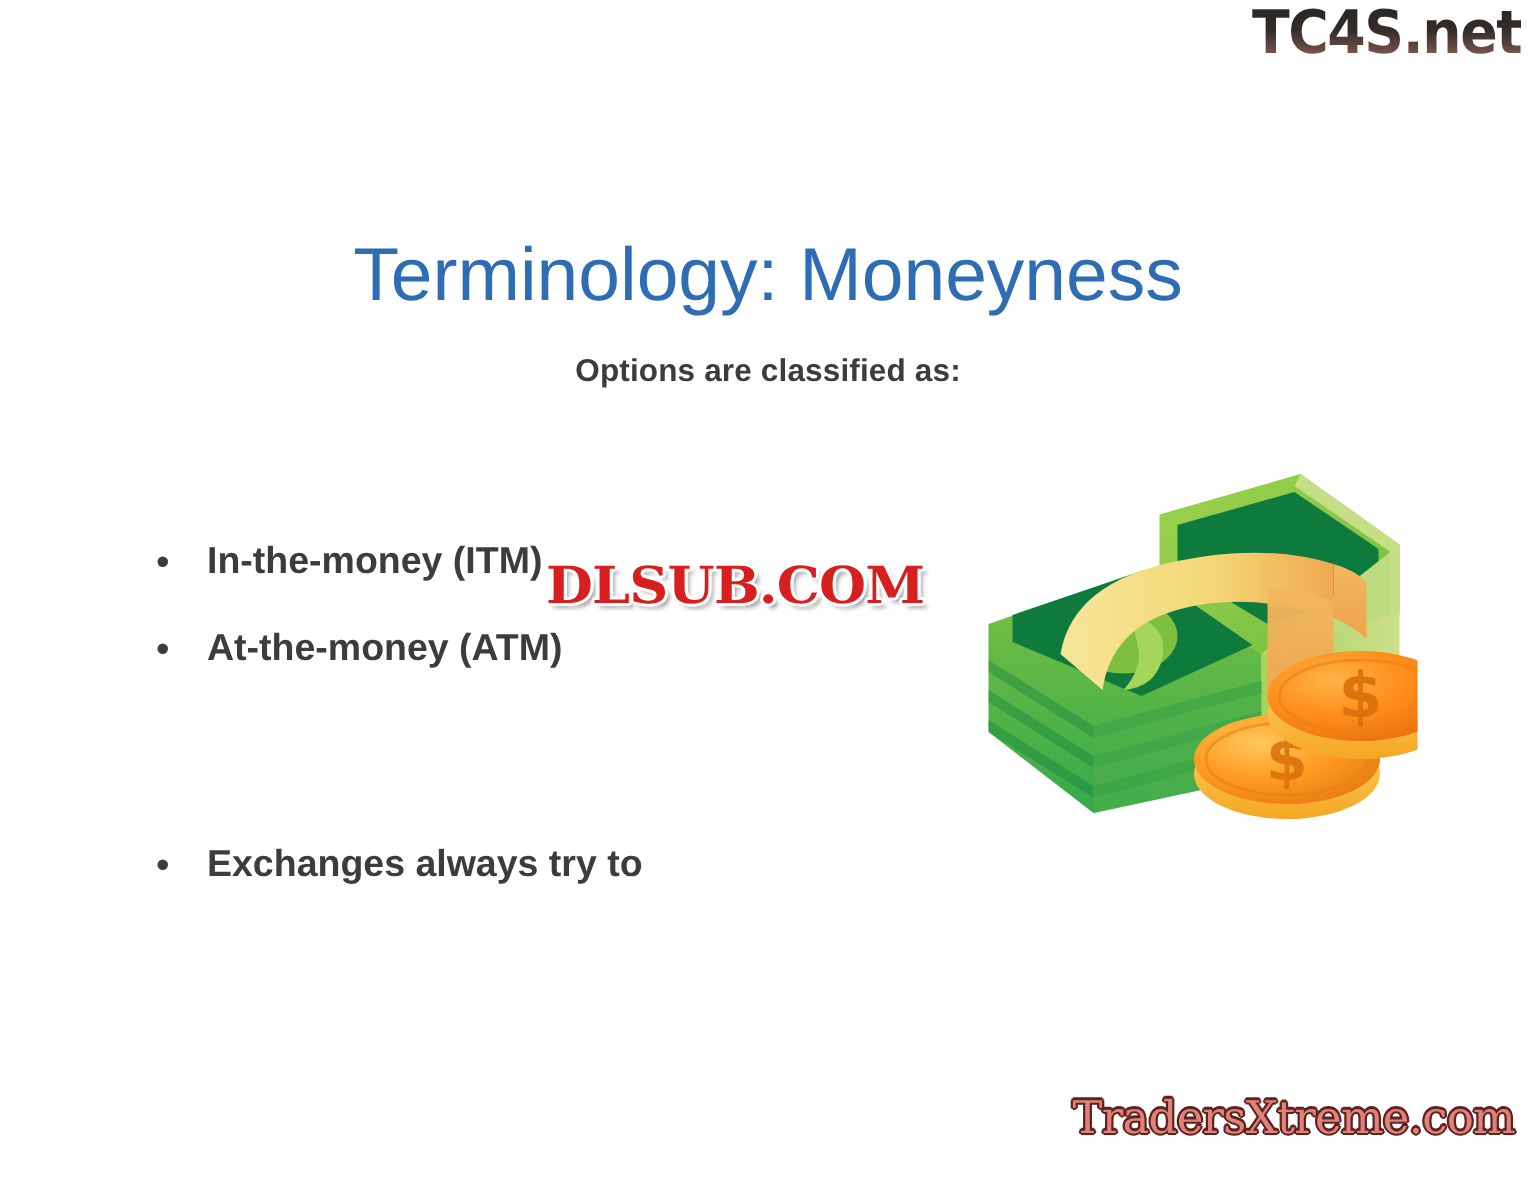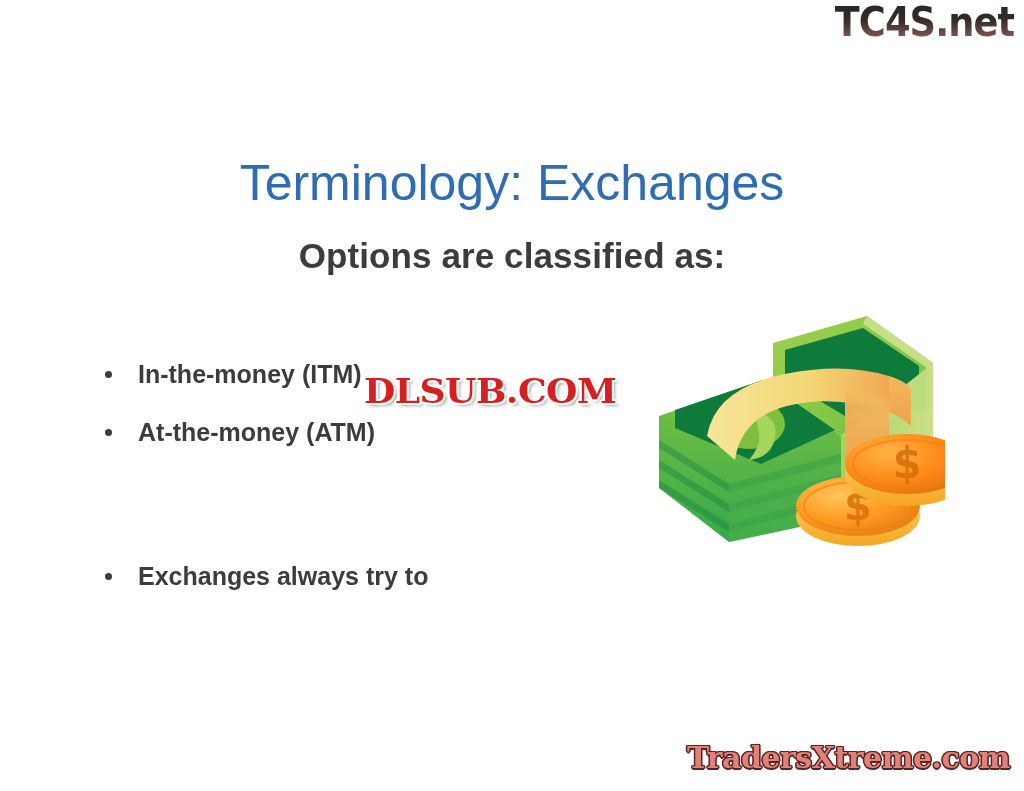--- a/index.html
+++ b/index.html
@@ -55,21 +55,21 @@
     line-height: 1.1;
   }
 
   
   .slide-subtitle {
     position: absolute;
     left: 0;
     right: 0;
     top: 236px;
     text-align: center;
-    font-size: 35px;
+    font-size: 21px;
     font-weight: bold;
     color: #3c3c3c;
     letter-spacing: 0.1px;
   }
 
   
   .bullet-list {
     position: absolute;
     left: 96px;
     top: 338px;
@@ -130,41 +130,41 @@
       2px 0 0 #ffffff, -2px 0 0 #ffffff, 0 2px 0 #ffffff, 0 -2px 0 #ffffff,
       1.5px 1.5px 0 #ffffff, -1.5px 1.5px 0 #ffffff, 1.5px -1.5px 0 #ffffff, -1.5px -1.5px 0 #ffffff,
       3px 3px 3px rgba(0,0,0,0.35);
     white-space: nowrap;
   }
 
   
   .brand-tx {
     position: absolute;
     right: 14px;
-    bottom: 16px;
+    bottom: 28px;
     font-family: "DejaVu Serif", serif;
-    font-weight: bold;
+    font-weight: normal;
     font-size: 30px;
     letter-spacing: -0.5px;
     color: #e0817a;
     white-space: nowrap;
     text-shadow:
       1.5px 0 0 #5e2320, -1.5px 0 0 #5e2320, 0 1.5px 0 #5e2320, 0 -1.5px 0 #5e2320,
       1px 1px 0 #5e2320, -1px 1px 0 #5e2320, 1px -1px 0 #5e2320, -1px -1px 0 #5e2320,
       3px 3px 3px rgba(255,255,255,0.9);
   }
 </style>
 </head>
 <body>
 
 <div class="slide">
 
   <div class="brand-tc4s">TC4S.net</div>
 
-  <h1 class="slide-title">Terminology: Exchanges</h1>
+  <h1 class="slide-title">Terminology: Moneyness</h1>
 
   <div class="slide-subtitle">Options are classified as:</div>
 
   <ul class="bullet-list">
     <li class="bullet-item">
       <span class="bullet-line">In-the-money (ITM)</span>
     </li>
     <li class="bullet-item">
       <span class="bullet-line">At-the-money (ATM)</span>
     </li>

